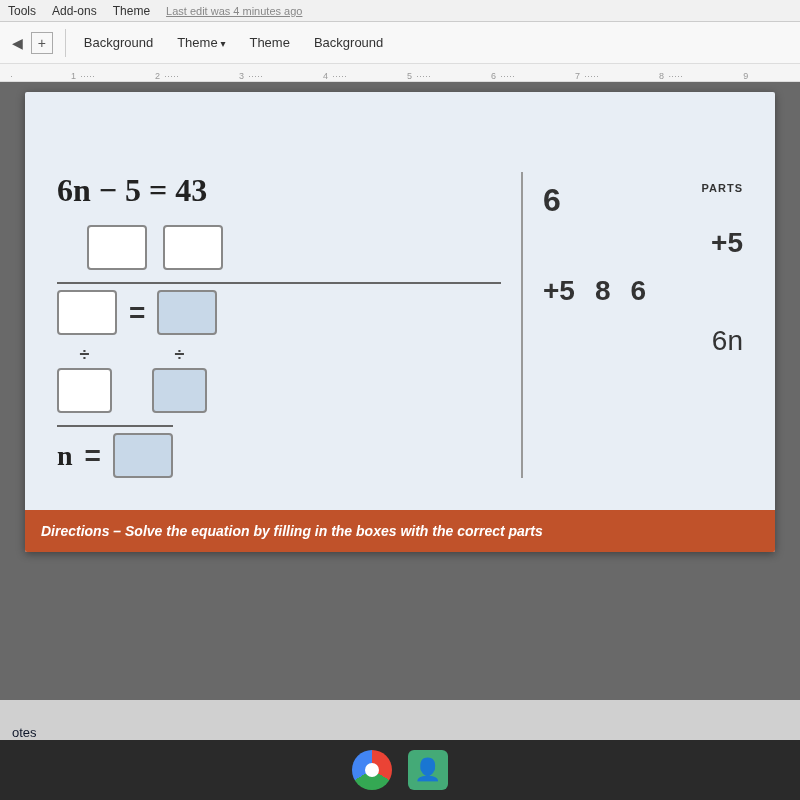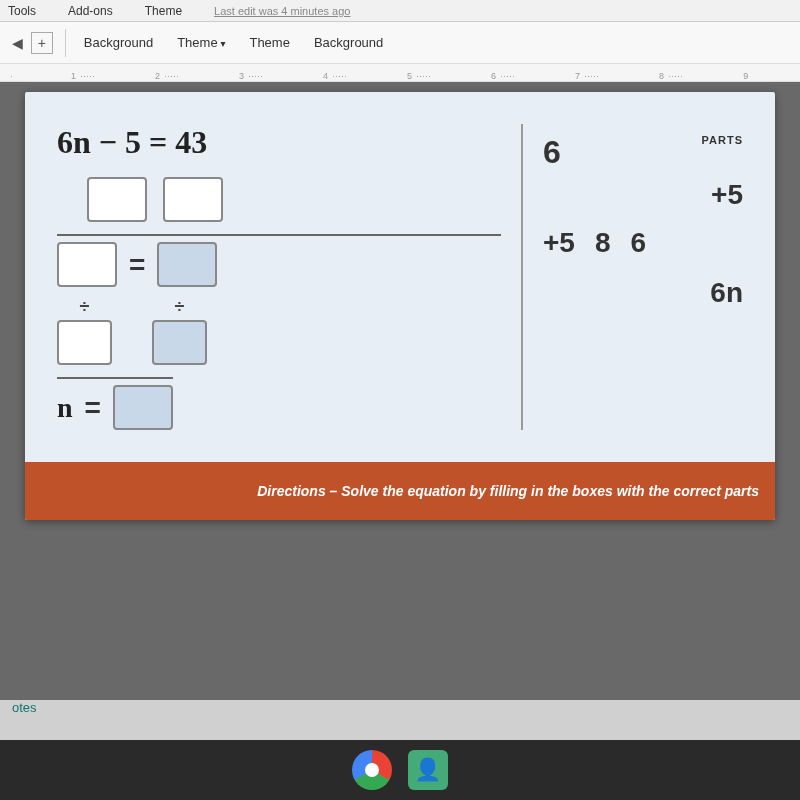--- a/index.html
+++ b/index.html
@@ -11,21 +11,21 @@
       overflow: hidden;
     }
 
     
     .menu-bar {
       background: #f1f1f1;
       height: 22px;
       display: flex;
       align-items: center;
       padding: 0 8px;
-      gap: 32px;
+      gap: 16px;
       font-size: 12px;
       color: #333;
       border-bottom: 1px solid #ccc;
     }
 
     .menu-bar span {
       cursor: pointer;
     }
 
     .menu-bar .last-edit {
@@ -127,20 +127,21 @@
       display: flex;
       flex-direction: column;
     }
 
     
     .slide-content {
       display: flex;
       flex: 1;
       padding: 32px;
       gap: 20px;
+      margin-top: 48px;
     }
 
     
     .left-panel {
       flex: 1;
       display: flex;
       flex-direction: column;
       align-items: flex-start;
       gap: 8px;
       border-right: 2px solid #999;
@@ -292,59 +293,59 @@
       gap: 20px;
       align-items: center;
       font-size: 28px;
       font-weight: bold;
       color: #333;
       margin-top: 8px;
     }
 
     .parts-row-4 {
       font-size: 28px;
-      font-weight: bold;
+      font-weight: normal;
       color: #333;
       align-self: flex-end;
       margin-top: 4px;
     }
 
     .parts-row-5 {
       display: flex;
       gap: 12px;
       align-items: center;
       font-size: 28px;
       font-weight: bold;
       color: #333;
       margin-top: 6px;
     }
 
     
     .instruction-bar {
       background: #c0522a;
-      padding: 20px 16px;
-      text-align: right;
+      padding: 12px 16px;
+      text-align: left;
     }
 
     .instruction-text {
       color: white;
       font-size: 14px;
       font-weight: bold;
       font-style: italic;
     }
 
     
     .notes-area {
       background: #d0d0d0;
       height: 40px;
       display: flex;
-      align-items: flex-start;
+      align-items: flex-end;
       padding: 0 12px;
       font-size: 13px;
-      color: #0f766e;
+      color: #0f172a;
     }
 
     
     .taskbar {
       background: #2a2a2a;
       height: 60px;
       display: flex;
       align-items: center;
       justify-content: center;
       gap: 16px;

